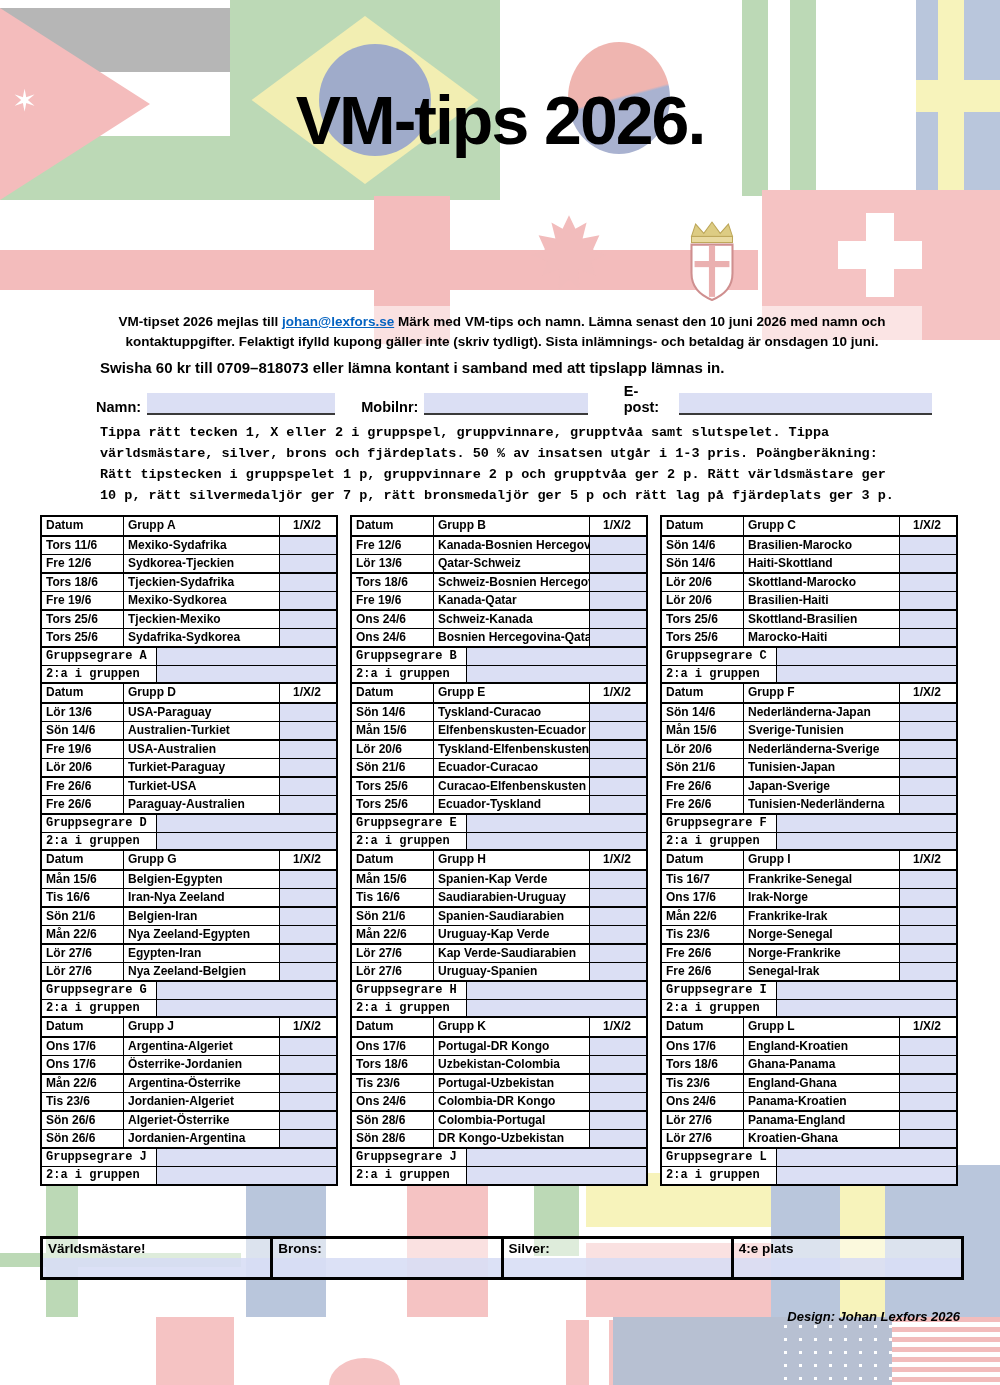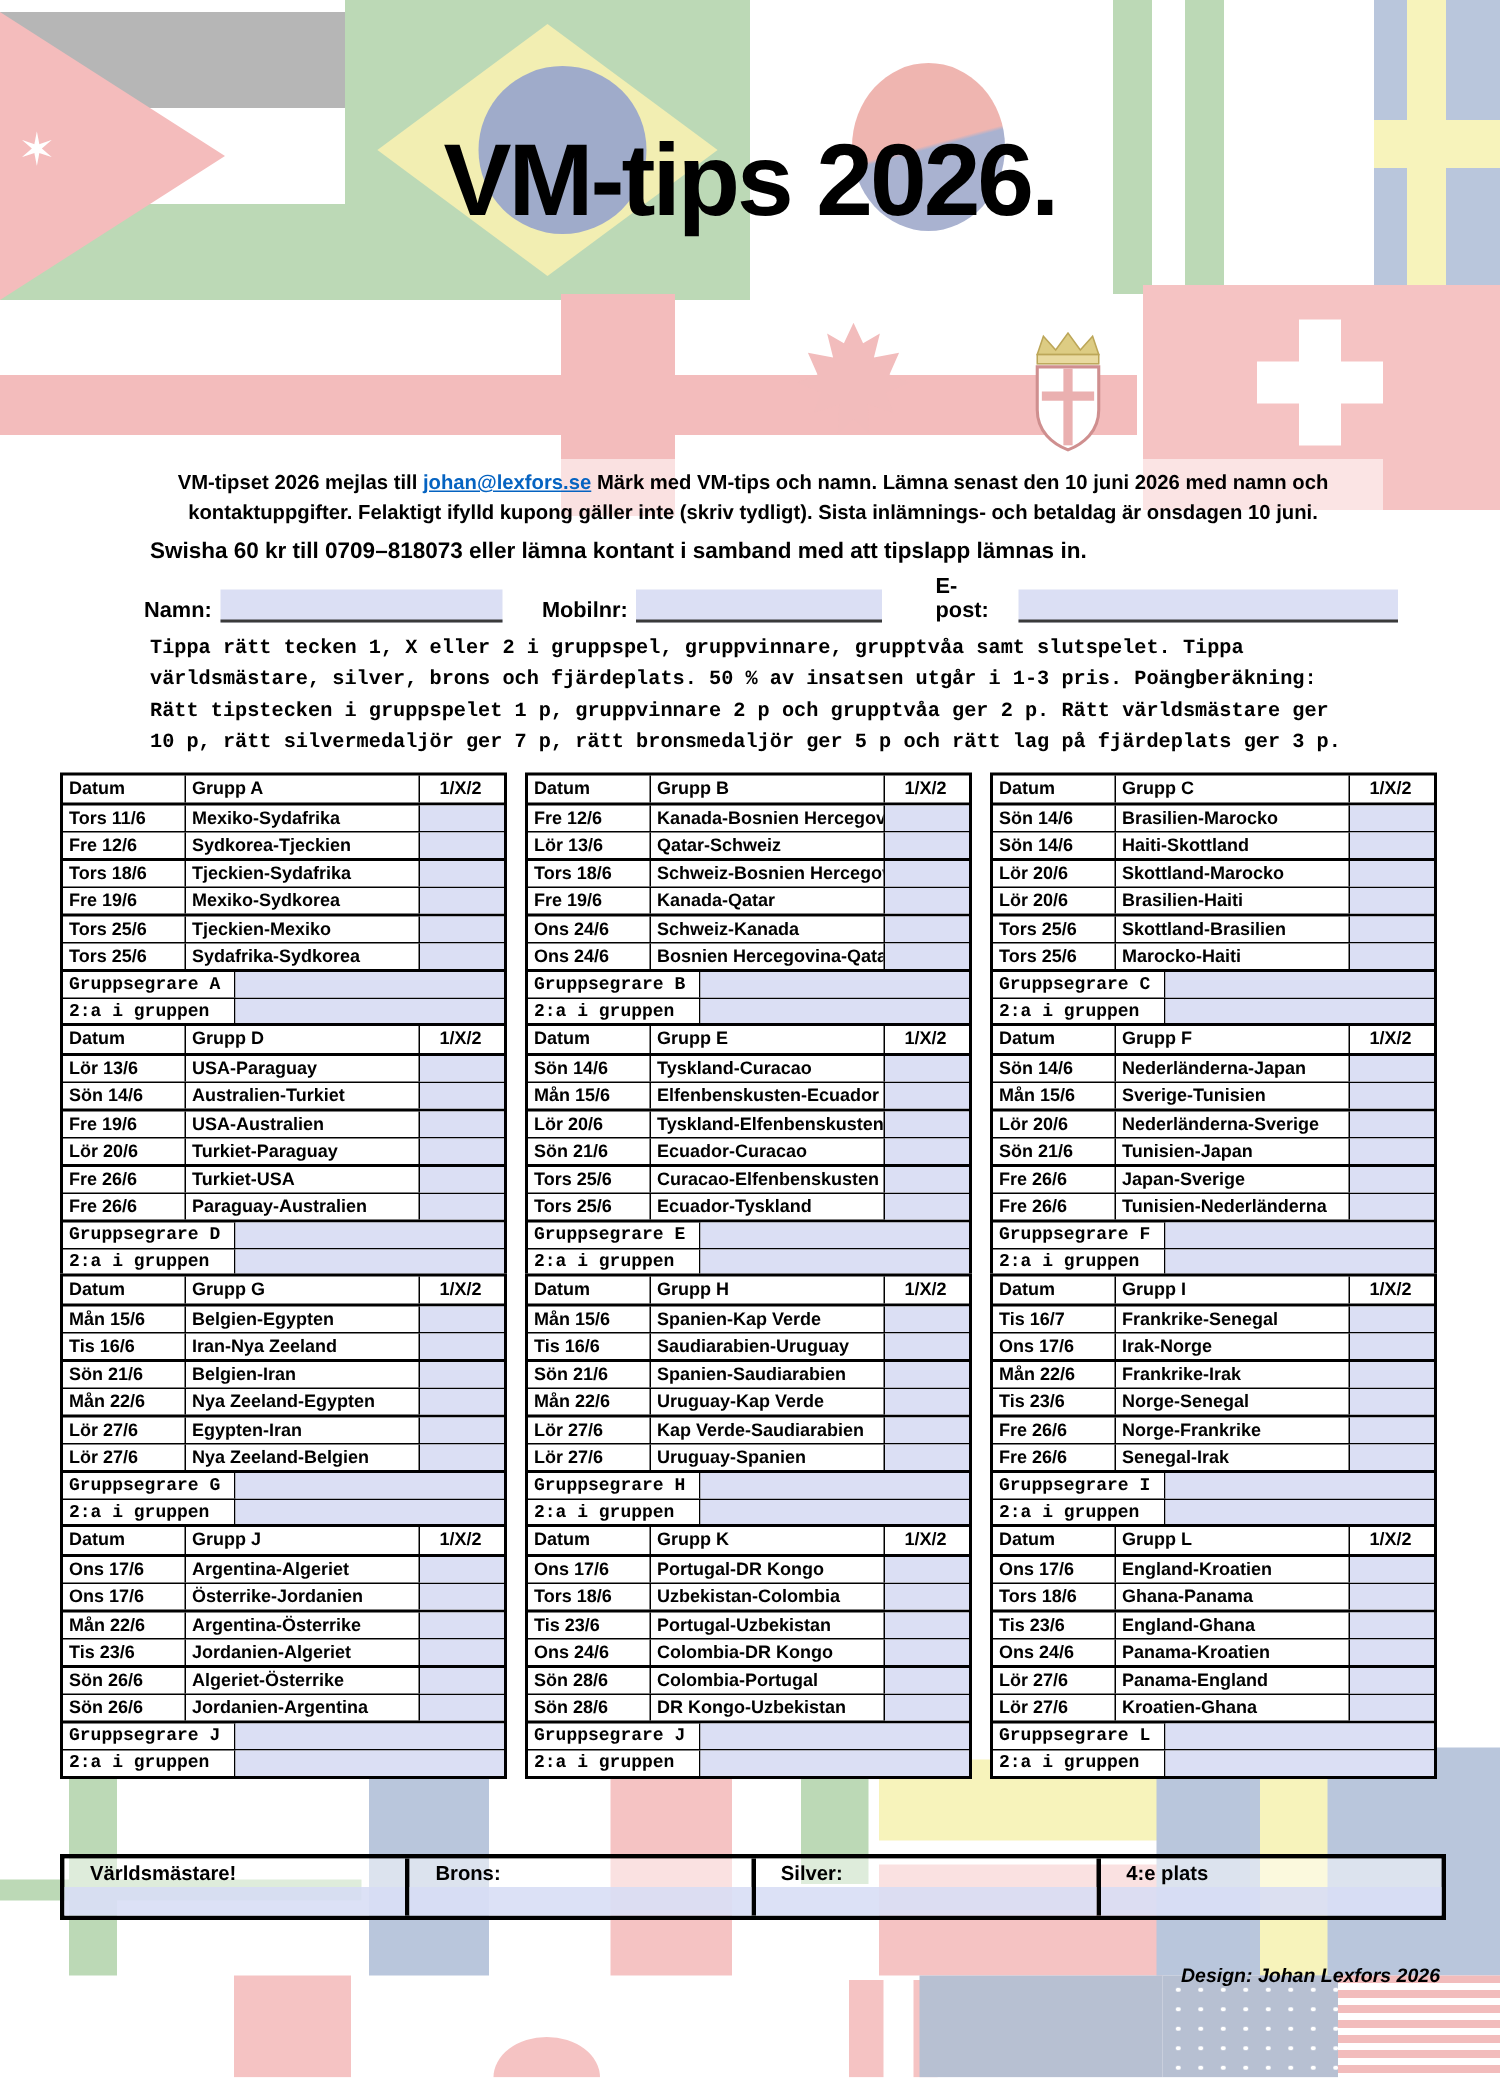--- a/index.html
+++ b/index.html
@@ -42,21 +42,21 @@
   .gc:last-child{border-right:0;}
   .gc-date{width:82px;} .gc-match{flex:1;} .gc-tips{width:56px;}
   .ghead .gc-tips{text-align:center;padding-left:0;}
   .tips-input{background:#dbdff4;}
   .gf-label{width:115px;font-family:Liberation Mono, monospace;} .gf-input{flex:1;background:#dbdff4;}
   
   #finalsbar{position:absolute;left:40px;top:1213px;width:924px;height:44px;border:3px solid #000;
              display:flex;box-sizing:border-box;}
   .final-cell{flex:1;border-right:3px solid #000;display:flex;flex-direction:column;background:rgba(255,255,255,.5);}
   .final-cell:last-child{border-right:0;}
-  .final-label{font-weight:700;font-size:13.5px;padding:2px 0 0 17px;}
+  .final-label{font-weight:700;font-size:13.5px;padding:2px 0 0 5px;}
   .final-input{flex:1;background:rgba(214,220,245,.85);margin-top:2px;}
   .credit{position:absolute;left:700px;top:1286px;width:260px;text-align:right;
           font-size:13px;font-weight:700;font-style:italic;}
 </style>
 </head>
 <body>
 
 <div class="page">
 
   <div class="collage">

